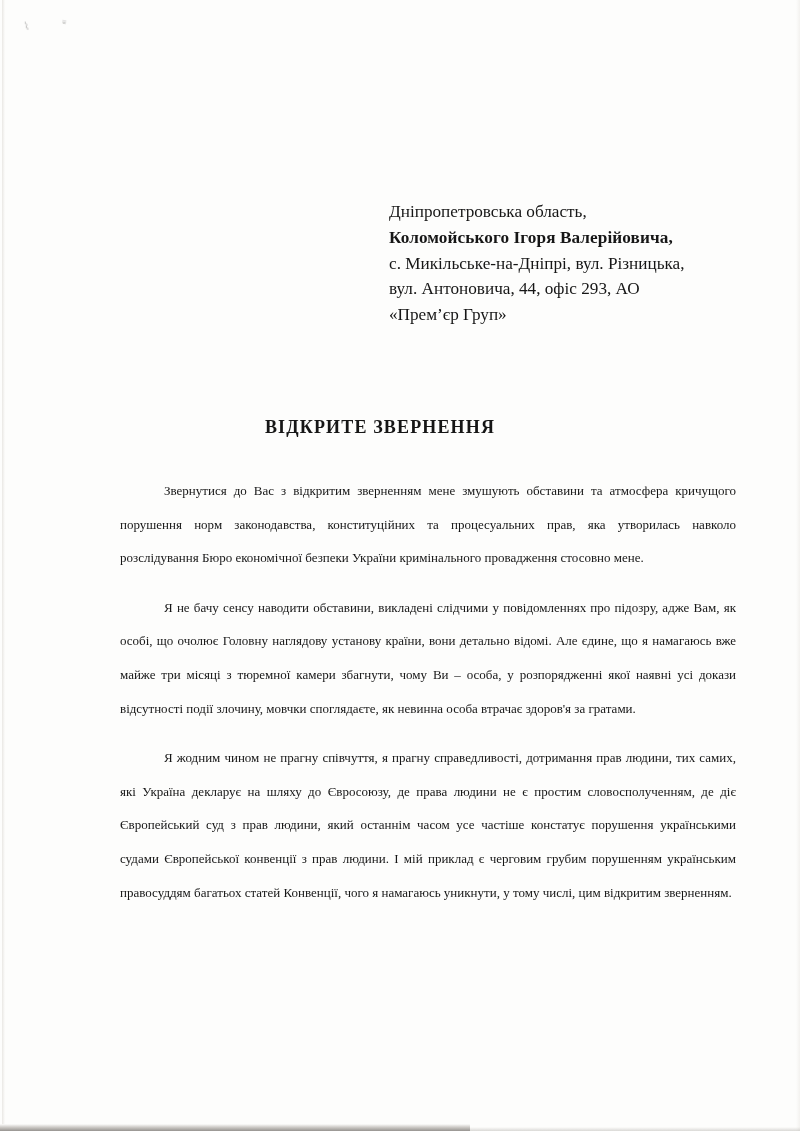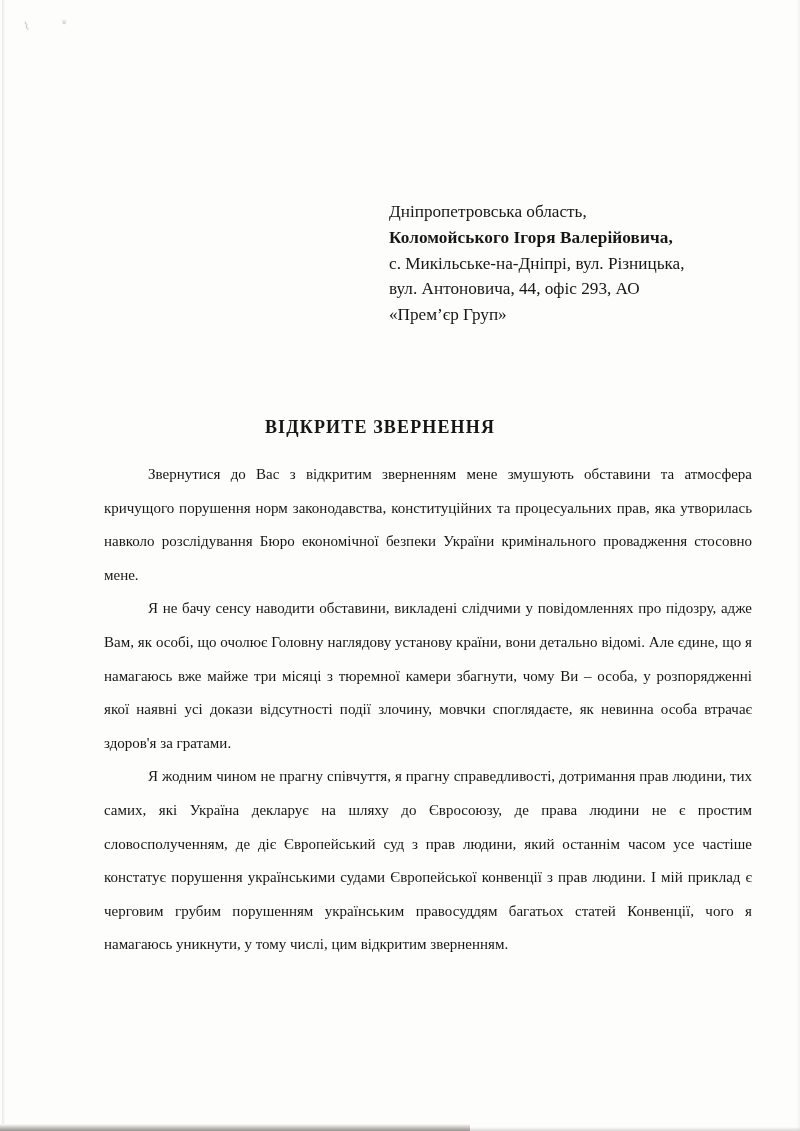--- a/index.html
+++ b/index.html
@@ -102,25 +102,25 @@
   }
 
   
   .body-text {
     position: absolute;
     left: 104px;
     top: 458px;
     width: 648px;
   }
   .body-par {
-    margin: 0;
+    margin: 16px;
     text-align: justify;
     text-justify: inter-word;
     text-indent: 44px;
-    font-size: 15px;
+    font-size: 13px;
     line-height: 33.6px;
     hyphens: none;
   }
   .body-par:last-child { text-align: justify; }
 </style>
 </head>
 <body>
 
 <div class="page">
 

